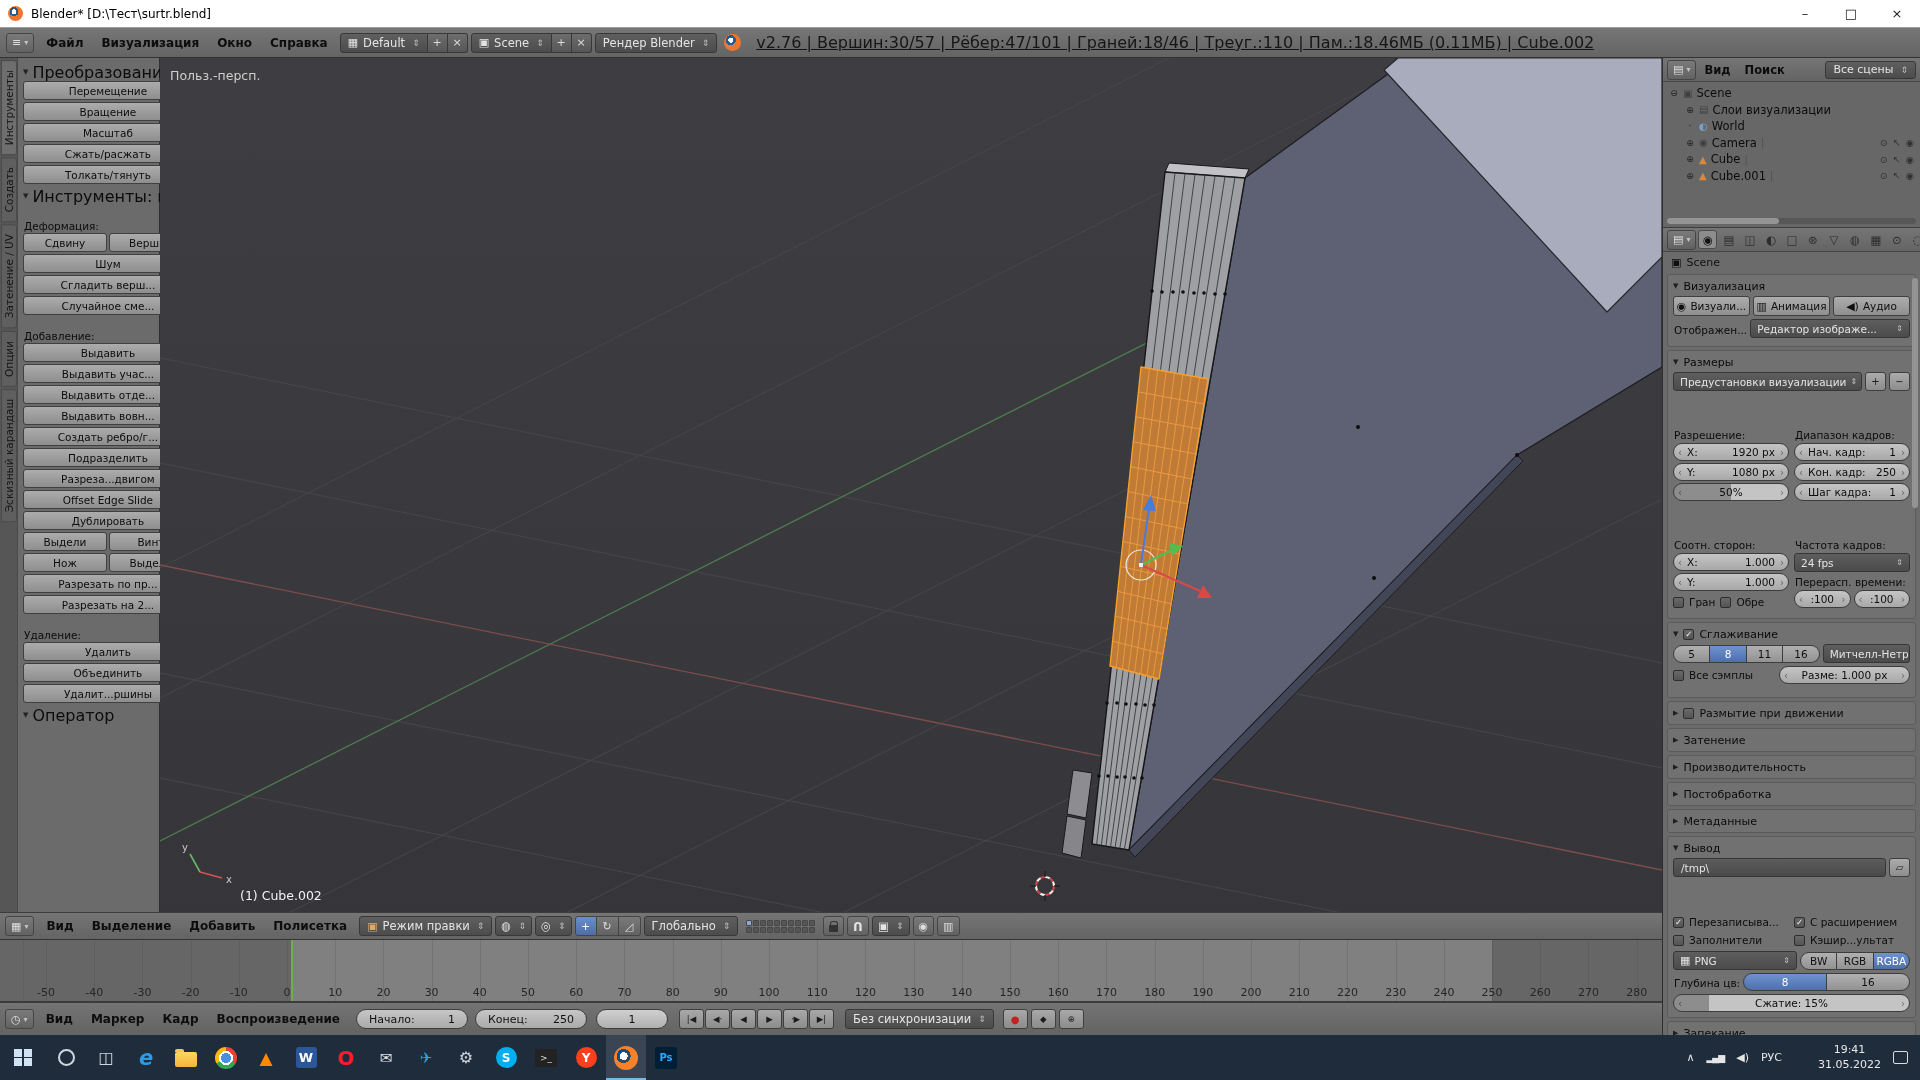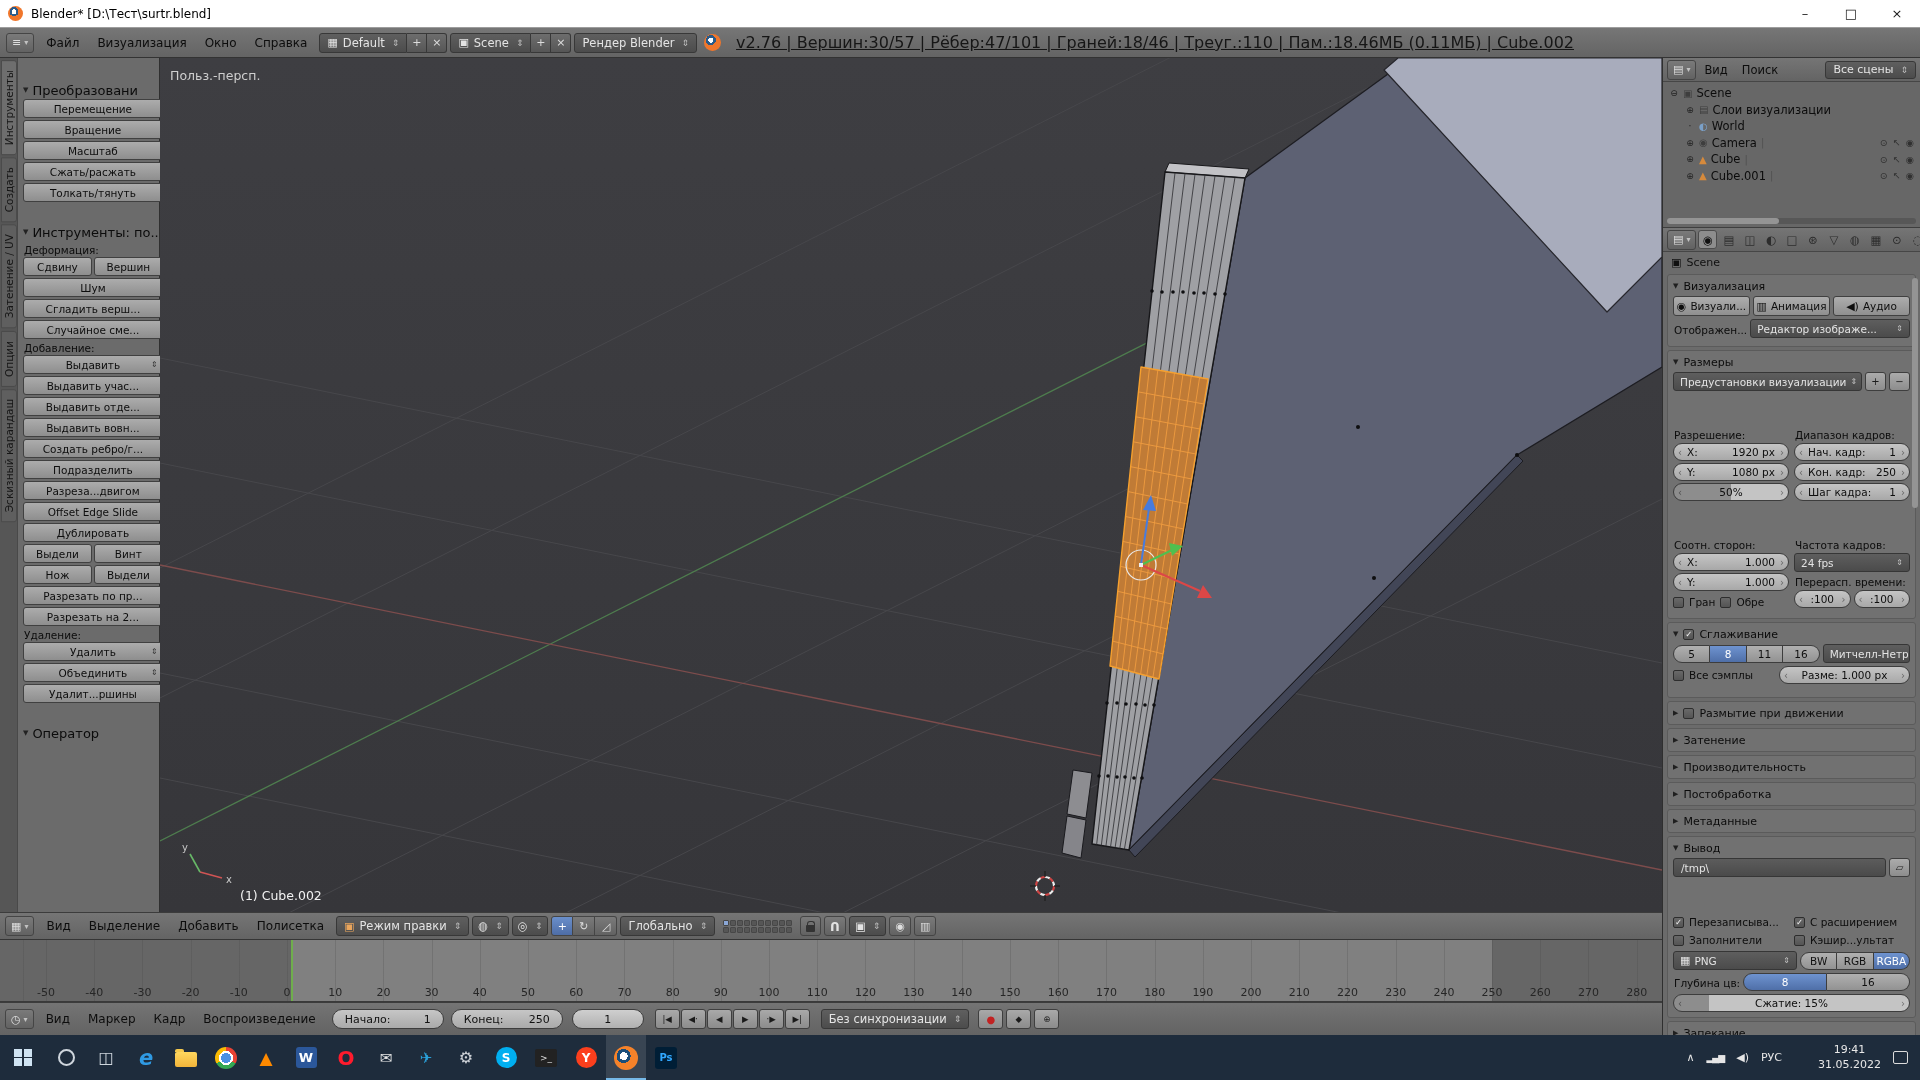--- a/index.html
+++ b/index.html
@@ -10,21 +10,21 @@
 
 .titlebar{position:absolute;top:0;left:0;width:1920px;height:28px;background:#ffffff;border-bottom:1px solid #9d9d9d;display:flex;align-items:center;gap:8px;padding-left:8px;}
 .blogo-mini{width:15px;height:15px;border-radius:50%;background:radial-gradient(circle at 40% 38%,#fff 0 2.5px,#2a5b8a 2.5px 4.5px,#f0762b 4.5px 100%);flex:none;}
 .tb-title{font-size:12px;color:#000;}
 .caption{margin-left:auto;display:flex;height:100%;}
 .cap-btn{width:46px;height:100%;display:flex;align-items:center;justify-content:center;font-size:13px;color:#1a1a1a;}
 
 
 .menubar{position:absolute;top:28px;left:0;width:1920px;height:30px;background:linear-gradient(#767676,#646464);border-bottom:1px solid #333;display:flex;align-items:center;gap:3px;padding:0 6px;}
 .menus{display:flex;height:100%;align-items:center;}
-.menu-item{padding:0 9px;height:100%;display:flex;align-items:center;font-size:12px;color:#0d0d0d;white-space:nowrap;}
+.menu-item{padding:0 9px;height:100%;display:flex;align-items:center;font-size:12px;color:#0d0d0d;white-space:nowrap;font-weight:bold;}
 .hicon-btn{display:flex;align-items:center;gap:3px;height:20px;padding:0 5px;background:linear-gradient(#7a7a7a,#626262);border:1px solid #454545;border-radius:3px;color:#dedede;font-size:11px;flex:none;}
 .hicon-btn::after{content:"▾";font-size:8px;color:#c2c2c2;}
 .hicon-btn.noarrow::after{content:none;}
 .comp-dd{display:flex;align-items:center;gap:5px;height:20px;padding:0 7px;background:linear-gradient(#5f5f5f,#4c4c4c);border:1px solid #383838;border-radius:3px;color:#e4e4e4;font-size:11.5px;white-space:nowrap;flex:none;}
 .comp-dd::after{content:"⇕";font-size:9px;color:#bdbdbd;margin-left:2px;}
 .comp-dd.sq{padding:0 5px;}
 .compound{display:flex;align-items:center;flex:none;}
 .compound .comp-dd{border-radius:3px 0 0 3px;}
 .comp-btn{width:20px;height:20px;display:flex;align-items:center;justify-content:center;background:linear-gradient(#6d6d6d,#565656);border:1px solid #383838;border-left:none;color:#ddd;font-size:11px;}
 .compound .comp-btn:last-child{border-radius:0 3px 3px 0;}
@@ -32,23 +32,23 @@
 .gi.orange{color:#e9a55c;}
 .blogo{width:17px;height:17px;border-radius:50%;background:radial-gradient(circle at 40% 36%,#fff 0 2.5px,#2a5b8a 2.5px 5px,#f0762b 5px 100%);margin:0 4px;flex:none;}
 .stats{margin-left:8px;font-size:16px;color:#161616;white-space:nowrap;overflow:hidden;text-decoration:underline;}
 
 
 .toolshelf{position:absolute;top:58px;left:0;width:160px;height:854px;background:#6b6b6b;border-right:1px solid #2f2f2f;display:flex;}
 .vtabs{width:26px;background:#565656;display:flex;flex-direction:column;padding-top:1px;border-right:1px solid #494949;}
 .vtab{writing-mode:vertical-rl;transform:rotate(180deg);font-size:10.5px;color:#151515;background:#5f5f5f;border:1px solid #4b4b4b;border-radius:3px 0 0 3px;padding:9px 1px;margin:1px 0 1px 1px;display:flex;align-items:center;justify-content:center;white-space:nowrap;}
 .vtab:first-of-type{background:#6e6e6e;}
 .shelf-body{flex:1;padding:2px 10px 0 5px;position:relative;}
-.panel-hdr{display:flex;align-items:center;gap:4px;height:18px;font-size:13px;color:#0c0c0c;margin-top:21px;white-space:nowrap;overflow:hidden;}
+.panel-hdr{display:flex;align-items:center;gap:4px;height:18px;font-size:16px;color:#0c0c0c;margin-top:3px;white-space:nowrap;overflow:hidden;}
 .panel-hdr::before{content:"▼";font-size:7px;color:#222;}
-.ts-label{font-size:10.5px;color:#0c0c0c;margin:3px 0 1px 1px;}
+.ts-label{font-size:10.5px;color:#0c0c0c;margin:15px 0 1px 1px;}
 .tsbtn{height:19px;margin-bottom:2px;display:flex;align-items:center;justify-content:center;background:linear-gradient(#acacac,#8e8e8e);border:1px solid #404040;border-radius:3px;font-size:10.5px;color:#0d0d0d;white-space:nowrap;overflow:hidden;padding:0 3px;}
 .tsbtn.dd{position:relative;}
 .tsbtn.dd::after{content:"⇕";position:absolute;right:4px;font-size:8px;color:#333;}
 .ts-row{display:flex;gap:2px;}
 .ts-row .tsbtn{flex:1;}
 .shelf-scroll{position:absolute;top:3px;right:2px;width:6px;height:360px;background:#939393;border-radius:3px;}
 
 
 .viewport{position:absolute;top:58px;left:160px;width:1502px;height:854px;background:#3b3b3e;}
 .viewport svg{display:block;width:100%;height:100%;}

